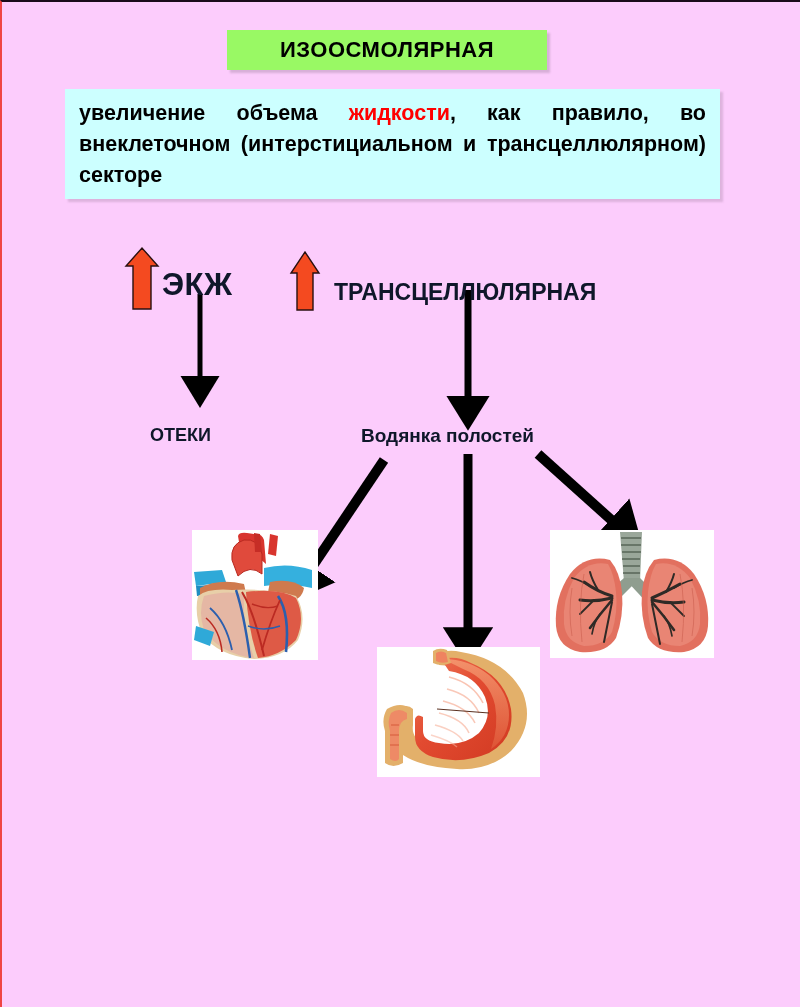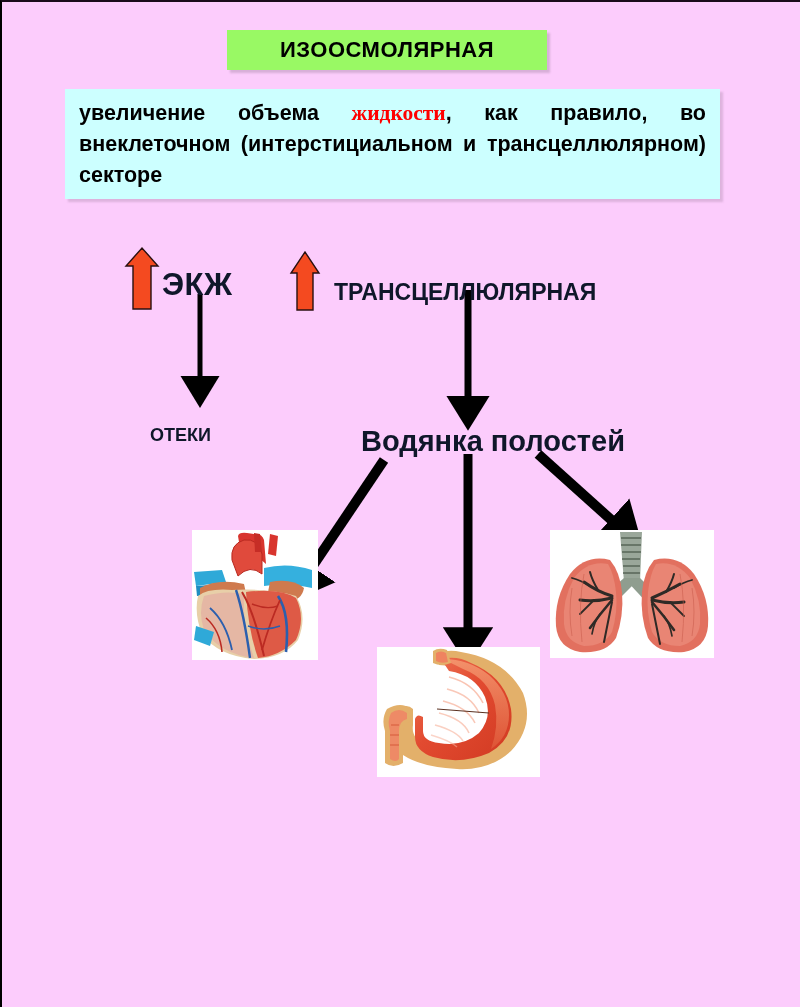--- a/index.html
+++ b/index.html
@@ -12,21 +12,21 @@
     background: #fcccfc;
     font-family: "Liberation Sans", sans-serif;
     overflow: hidden;
   }
   #slide {
     position: relative;
     width: 800px;
     height: 1007px;
     background: #fcccfc;
     border-top: 2px solid #1a0a1a;
-    border-left: 2px solid #000000;
+    border-left: 2px solid #ef4444;
     box-sizing: border-box;
     overflow: hidden;
   }
 
   
   .title-box {
     position: absolute;
     left: 225px;
     top: 28px;
     width: 320px;
@@ -59,39 +59,39 @@
   }
   .def-text {
     font-size: 21.5px;
     font-weight: bold;
     color: #000000;
     line-height: 31px;
     text-align: justify;
     text-justify: inter-word;
     margin: 0;
   }
-  .def-text .hl { color: #ff0000; font-family: Liberation Serif, serif; }
+  .def-text .hl { color: #ff0000; }
   
   .def-text::after {
     content: "";
     display: inline-block;
     width: 100%;
   }
 
   
   .lbl {
     position: absolute;
     font-weight: bold;
     color: #0f172a;
     white-space: nowrap;
   }
   #label-ekj   { left: 160px; top: 265px; font-size: 31px; letter-spacing: 0.5px; }
   #label-trans { left: 332px; top: 265px; font-size: 23px; letter-spacing: 0px; margin-top: 12px; }
   #label-otek  { left: 148px; top: 423px; font-size: 18px; }
-  #label-vodya { left: 359px; top: 423px; font-size: 29px; }
+  #label-vodya { left: 359px; top: 423px; font-size: 19px; }
 
   
   #arrows {
     position: absolute;
     left: 0;
     top: 0;
     width: 800px;
     height: 1007px;
     pointer-events: none;
   }

